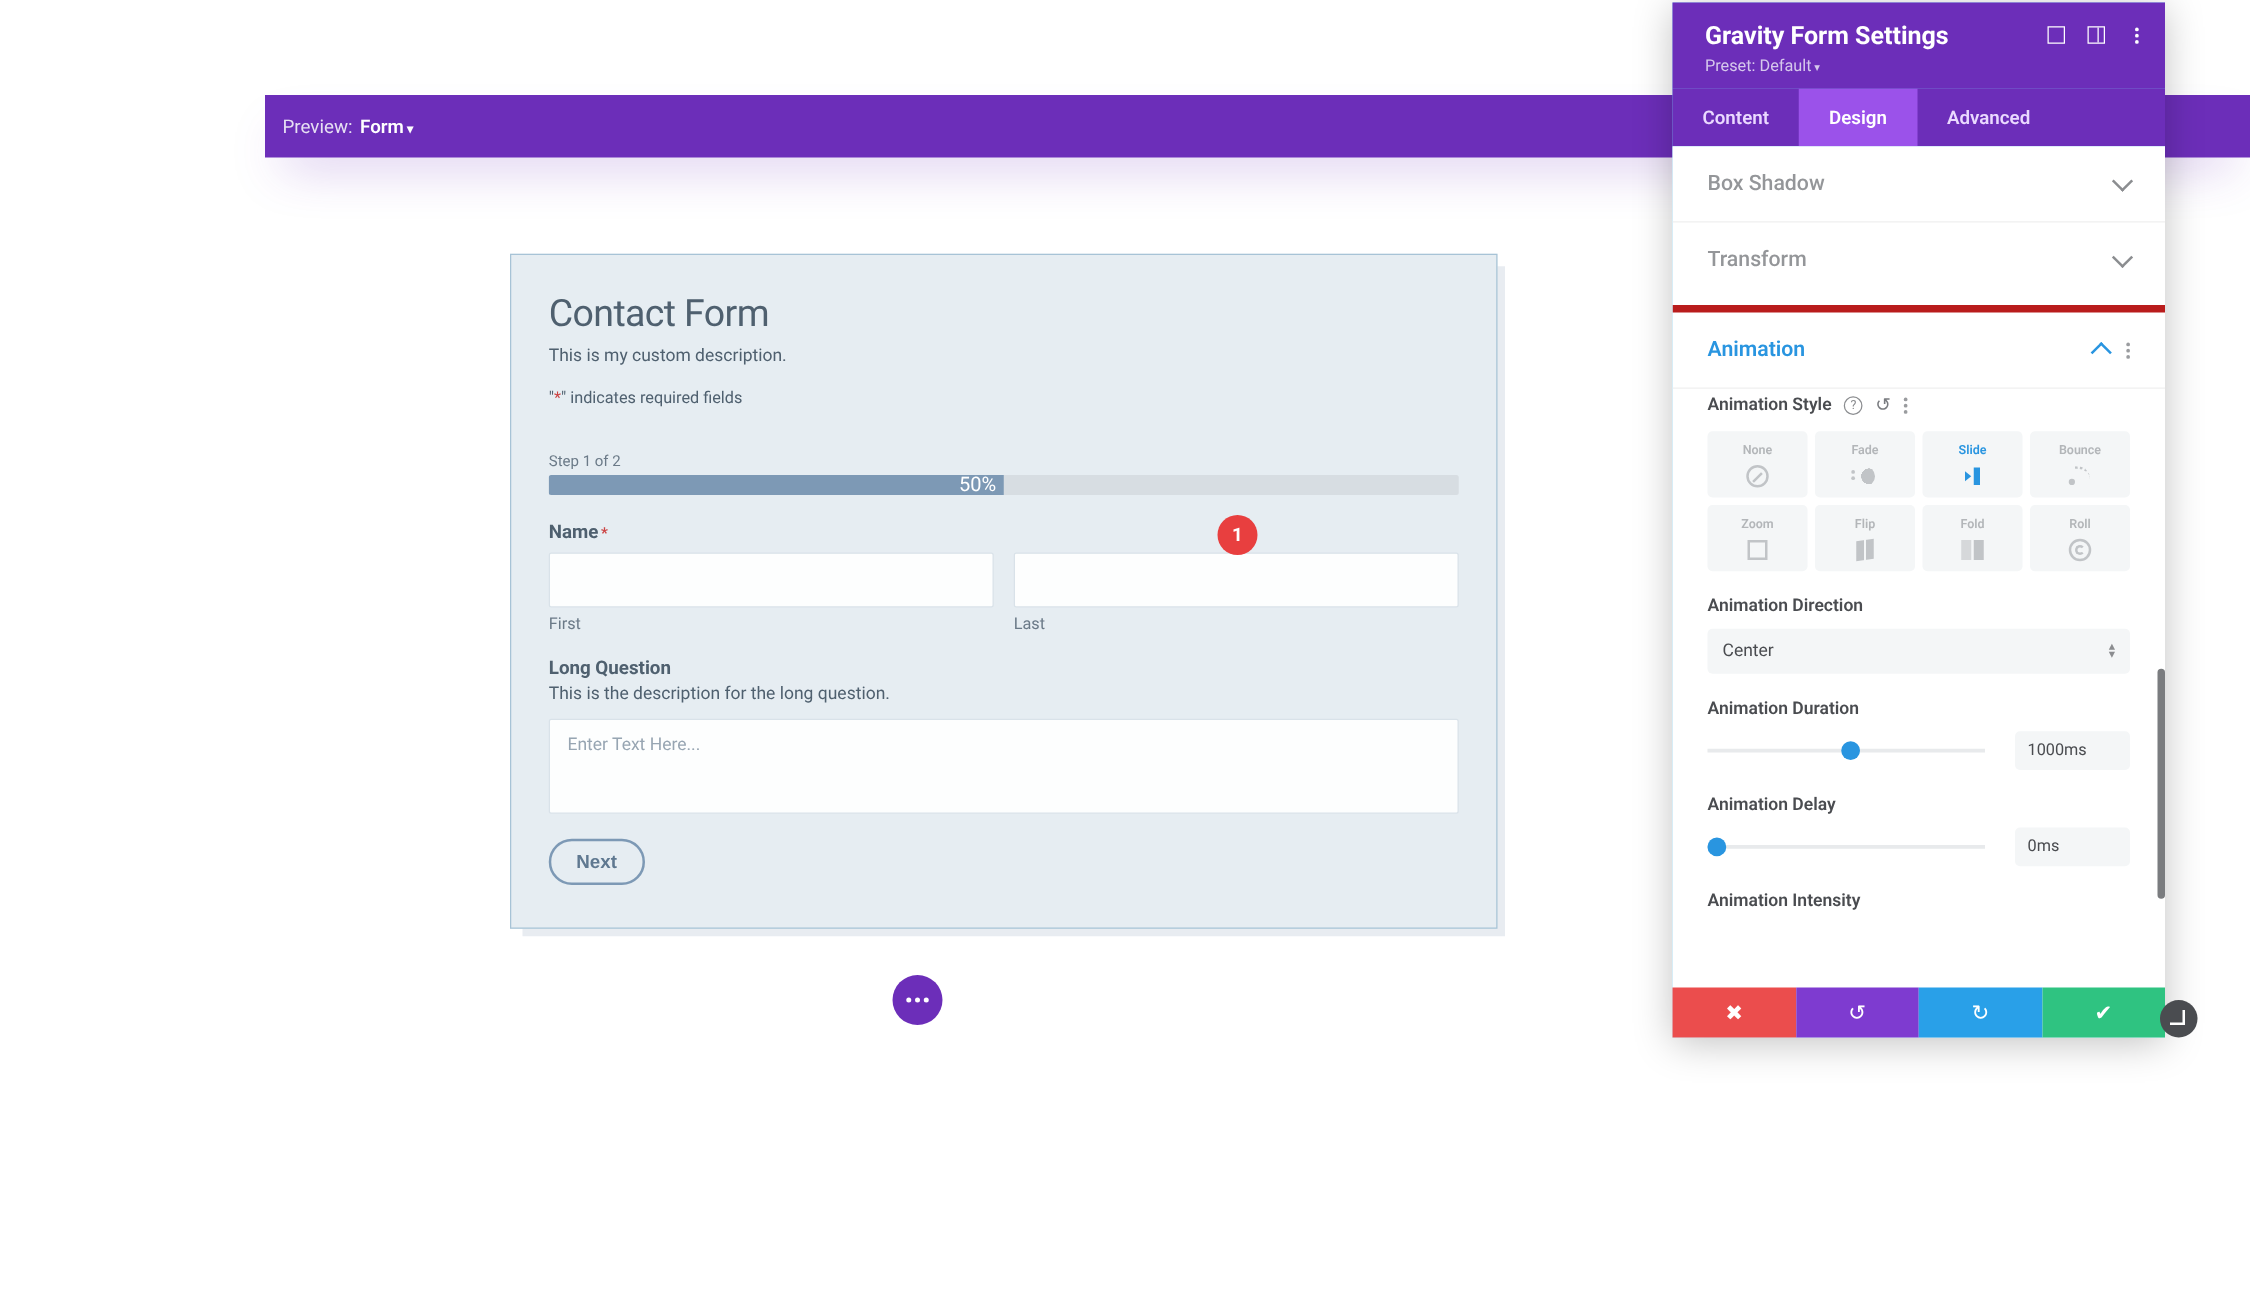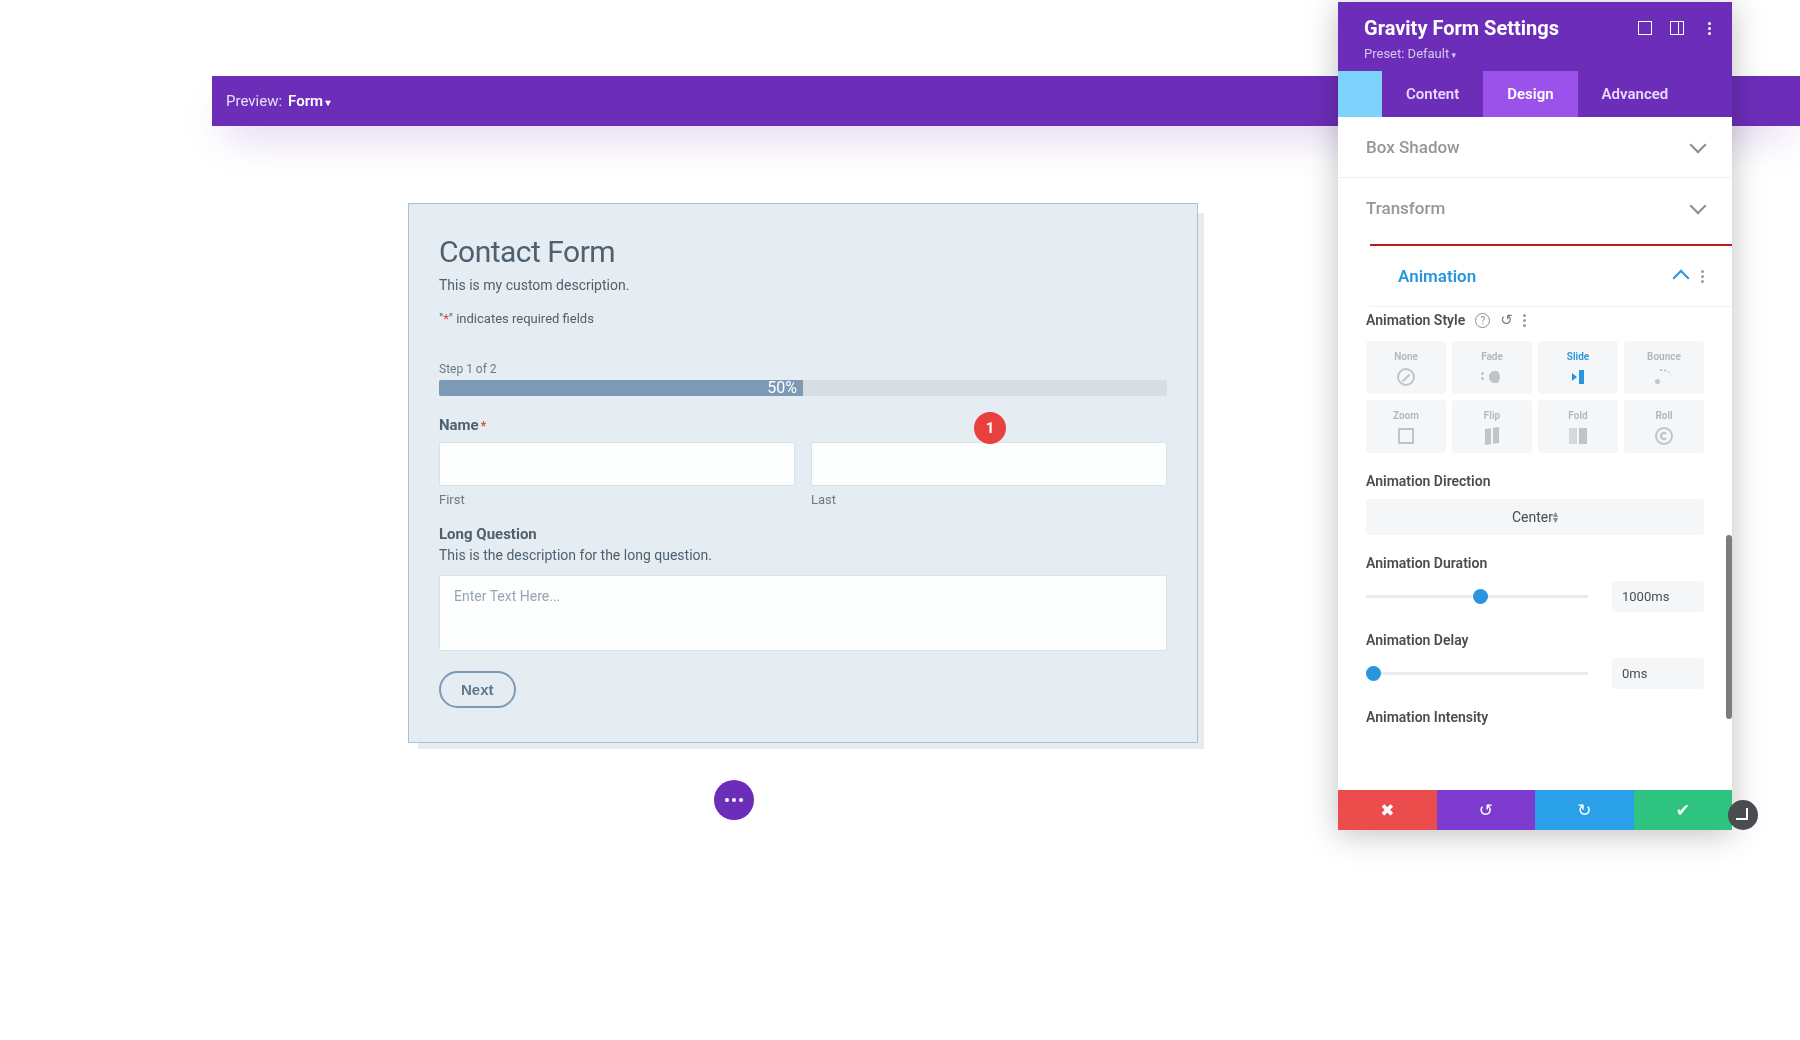--- a/index.html
+++ b/index.html
@@ -91,21 +91,21 @@
 .panel-icon { width: 14px; height: 14px; cursor: pointer; display: flex; align-items: center; justify-content: center; }
 .icon-fullscreen { border: 1.5px solid #fff; position: relative; }
 .icon-fullscreen::before { content: ""; position: absolute; inset: 2px; border: 1px dashed transparent; }
 .icon-layout { border: 1.5px solid #fff; position: relative; }
 .icon-layout::before { content: ""; position: absolute; left: 55%; top: 0; bottom: 0; width: 1.5px; background: #fff; }
 .icon-dots-v { display: flex; flex-direction: column; gap: 2px; }
 .icon-dots-v span { width: 3px; height: 3px; background: #fff; border-radius: 50%; }
 .preset-row { font-size: 13px; color: #d6c8ec; margin-top: 6px; }
 .preset-row::after { content: " ▾"; font-size: 9px; }
 
-.tabs { display: flex; background: #6c2eb9; margin-left: 44px; }
+.tabs { display: flex; background: #6c2eb9; }
 .tab { flex: none; padding: 14px 24px; color: #ead9ff; font-weight: 600; font-size: 15px; cursor: pointer; }
 .tab.active { background: #9b52ea; color: #fff; }
 
 .panel-body { flex: 1; overflow: hidden; position: relative; background: #fff; }
 .section-row {
   padding: 20px 28px; display: flex; justify-content: space-between; align-items: center;
   border-bottom: 1px solid #f0f0f0; cursor: pointer;
 }
 .section-row.blank-bottom { border-bottom: none; padding-bottom: 26px; }
 .section-title { font-size: 17px; color: #949699; font-weight: 500; }
@@ -129,21 +129,21 @@
   cursor: pointer; font-size: 10px; color: #b3b6b9; font-weight: 600;
 }
 .style-cell.active { color: #2995e0; }
 .style-cell.active .style-icon { color: #2995e0; }
 .style-icon { width: 22px; height: 18px; display: flex; align-items: center; justify-content: center; color: #c1c4c7; font-size: 16px; }
 
 .opt-block { margin-bottom: 20px; }
 .opt-sub-label { font-size: 14px; color: #4a4c50; font-weight: 600; margin-bottom: 10px; }
 .select-box {
   background: #f4f6f7; border-radius: 4px; padding: 10px 12px; font-size: 14px;
-  color: #4a4c50; display: flex; justify-content: center; align-items: center; cursor: pointer;
+  color: #4a4c50; display: flex; justify-content: space-between; align-items: center; cursor: pointer;
 }
 .select-arrows { font-size: 10px; color: #8b8d90; line-height: 6px; }
 
 .slider-row { display: flex; align-items: center; gap: 24px; }
 .slider-track { flex: 1; height: 3px; background: #e8eaec; position: relative; }
 .slider-thumb { position: absolute; top: -6px; width: 15px; height: 15px; background: #2995e0; border-radius: 50%; cursor: pointer; }
 .slider-value { width: 92px; background: #f4f6f7; border-radius: 4px; padding: 8px 10px; font-size: 13px; color: #4a4c50; }
 
 .opt-cutoff { font-size: 14px; color: #4a4c50; font-weight: 600; }
 
@@ -275,21 +275,21 @@
 
     <div class="section-row">
       <div class="section-title">Box Shadow</div>
       <div class="chevron"></div>
     </div>
     <div class="section-row blank-bottom">
       <div class="section-title">Transform</div>
       <div class="chevron"></div>
     </div>
 
-    <div class="section-row" style="border-top:2px solid #b91c1c;margin-left:32px;">
+    <div class="section-row" style="border-top:6px solid #b91c1c;">
       <div class="section-title active">Animation</div>
       <div class="section-actions">
         <div class="chevron up"></div>
         <div class="dots-v-gray">
             <span></span>
             <span></span>
             <span></span>
           </div>
       </div>
     </div>

